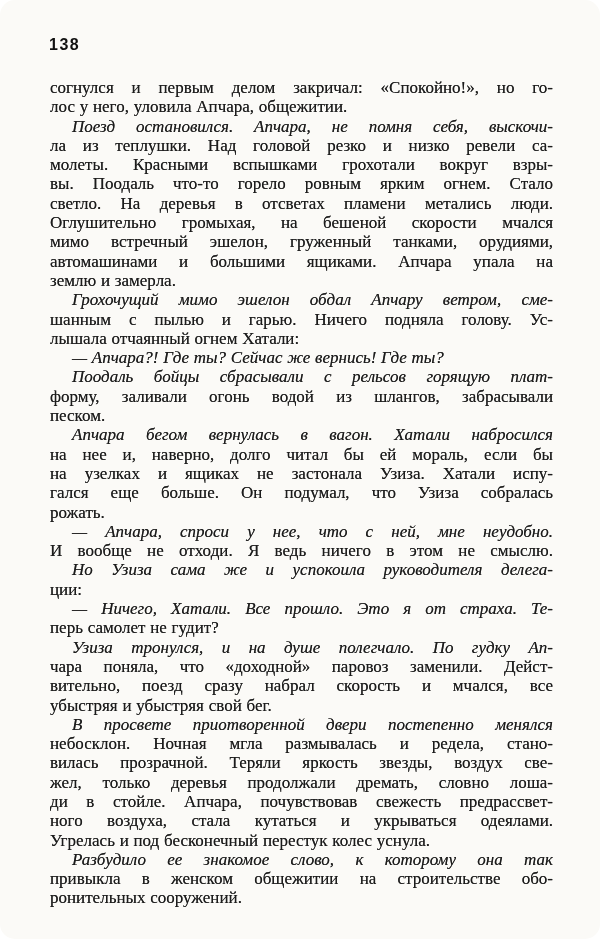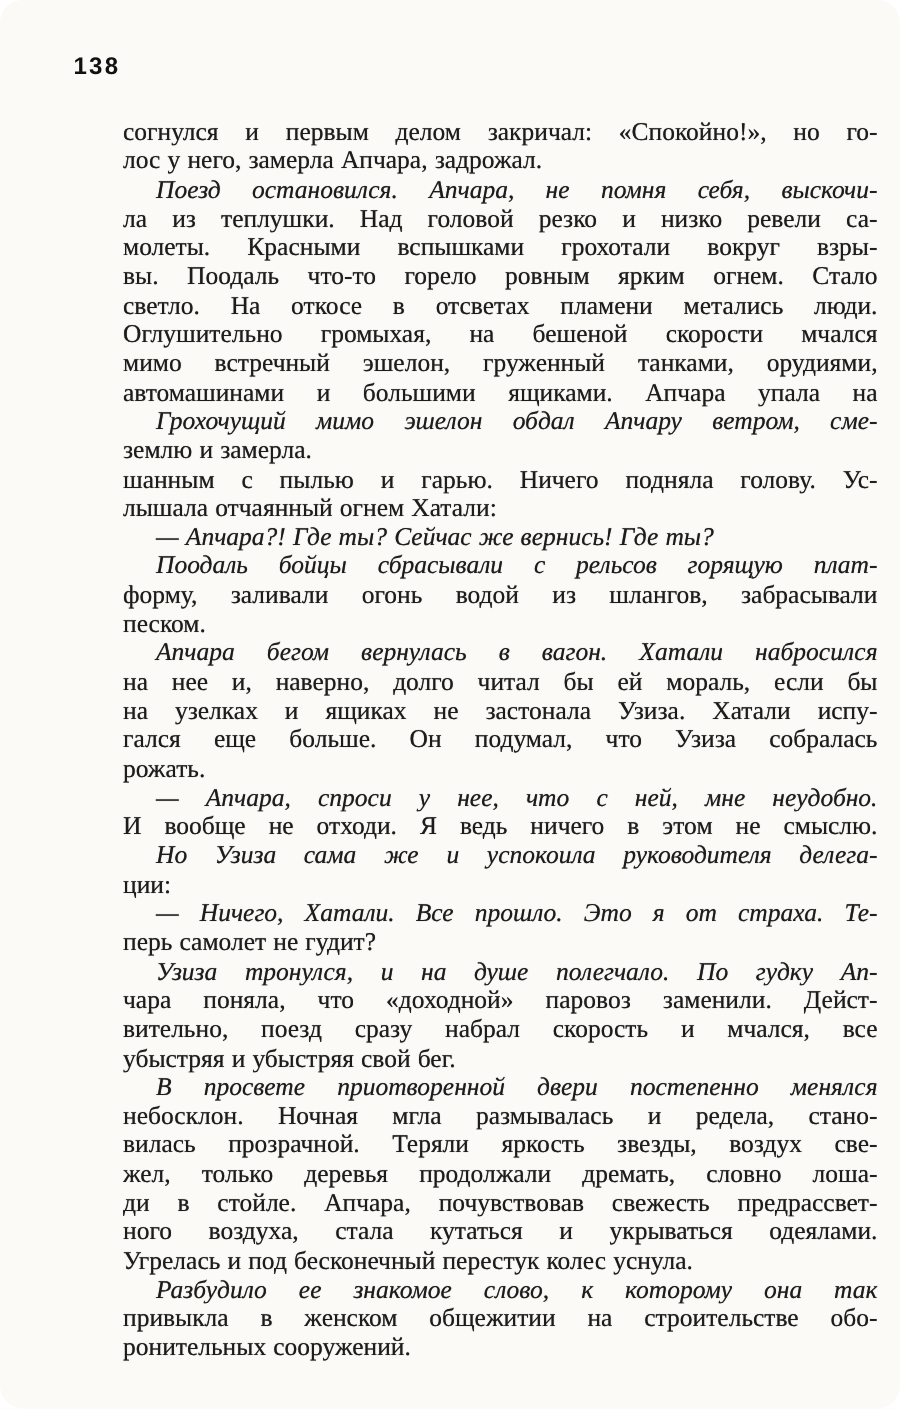--- a/index.html
+++ b/index.html
@@ -28,21 +28,20 @@
     font-weight: bold;
     font-size: 16px;
     letter-spacing: 1.5px;
     color: #111;
   }
   .text-block {
     position: absolute;
     left: 50px;
     top: 78px;
     width: 503px;
-    margin-left: 32px;
   }
   .line {
     height: 19.3px;
     line-height: 19.3px;
     font-size: 17px;
     overflow: hidden;
     text-shadow: 0 0 0.5px rgba(25,25,25,0.75);
     word-spacing: 0.5px;
   }
   .line.just {
@@ -54,31 +53,31 @@
     font-style: italic;
   }
 </style>
 </head>
 <body>
 
 <div class="page" style="background: rgb(251, 250, 247); color: rgb(28, 28, 28);">
   <div class="page-number">138</div>
   <div class="text-block">
       <div class="line just">согнулся и первым делом закричал: «Спокойно!», но го-</div>
-      <div class="line">лос у него, замерла Апчара, задрожал.</div>
+      <div class="line">лос у него, уловила Апчара, общежитии.</div>
       <div class="line just ind">Поезд остановился. Апчара, не помня себя, выскочи-</div>
       <div class="line just">ла из теплушки. Над головой резко и низко ревели са-</div>
       <div class="line just">молеты. Красными вспышками грохотали вокруг взры-</div>
       <div class="line just">вы. Поодаль что-то горело ровным ярким огнем. Стало</div>
-      <div class="line just">светло. На откосе в отсветах пламени метались люди.</div>
+      <div class="line just">светло. На деревья в отсветах пламени метались люди.</div>
       <div class="line just">Оглушительно громыхая, на бешеной скорости мчался</div>
       <div class="line just">мимо встречный эшелон, груженный танками, орудиями,</div>
       <div class="line just">автомашинами и большими ящиками. Апчара упала на</div>
+      <div class="line">землю и замерла.</div>
       <div class="line just ind">Грохочущий мимо эшелон обдал Апчару ветром, сме-</div>
-      <div class="line">землю и замерла.</div>
       <div class="line just">шанным с пылью и гарью. Ничего подняла голову. Ус-</div>
       <div class="line">лышала отчаянный огнем Хатали:</div>
       <div class="line ind">— Апчара?! Где ты? Сейчас же вернись! Где ты?</div>
       <div class="line just ind">Поодаль бойцы сбрасывали с рельсов горящую плат-</div>
       <div class="line just">форму, заливали огонь водой из шлангов, забрасывали</div>
       <div class="line">песком.</div>
       <div class="line just ind">Апчара бегом вернулась в вагон. Хатали набросился</div>
       <div class="line just">на нее и, наверно, долго читал бы ей мораль, если бы</div>
       <div class="line just">на узелках и ящиках не застонала Узиза. Хатали испу-</div>
       <div class="line just">гался еще больше. Он подумал, что Узиза собралась</div>

